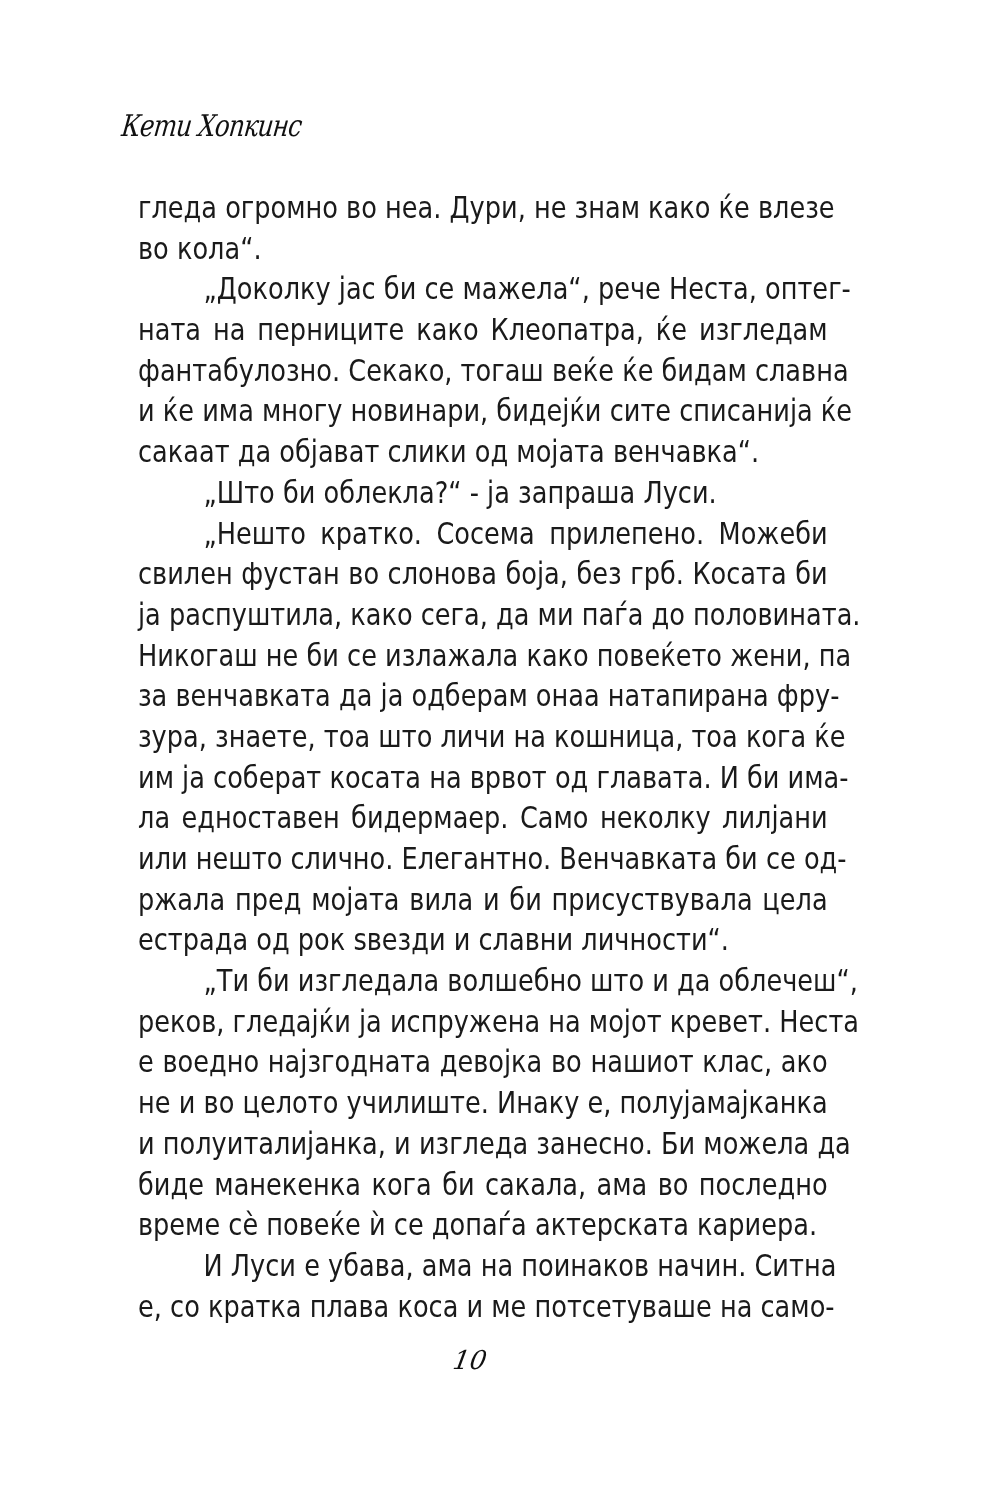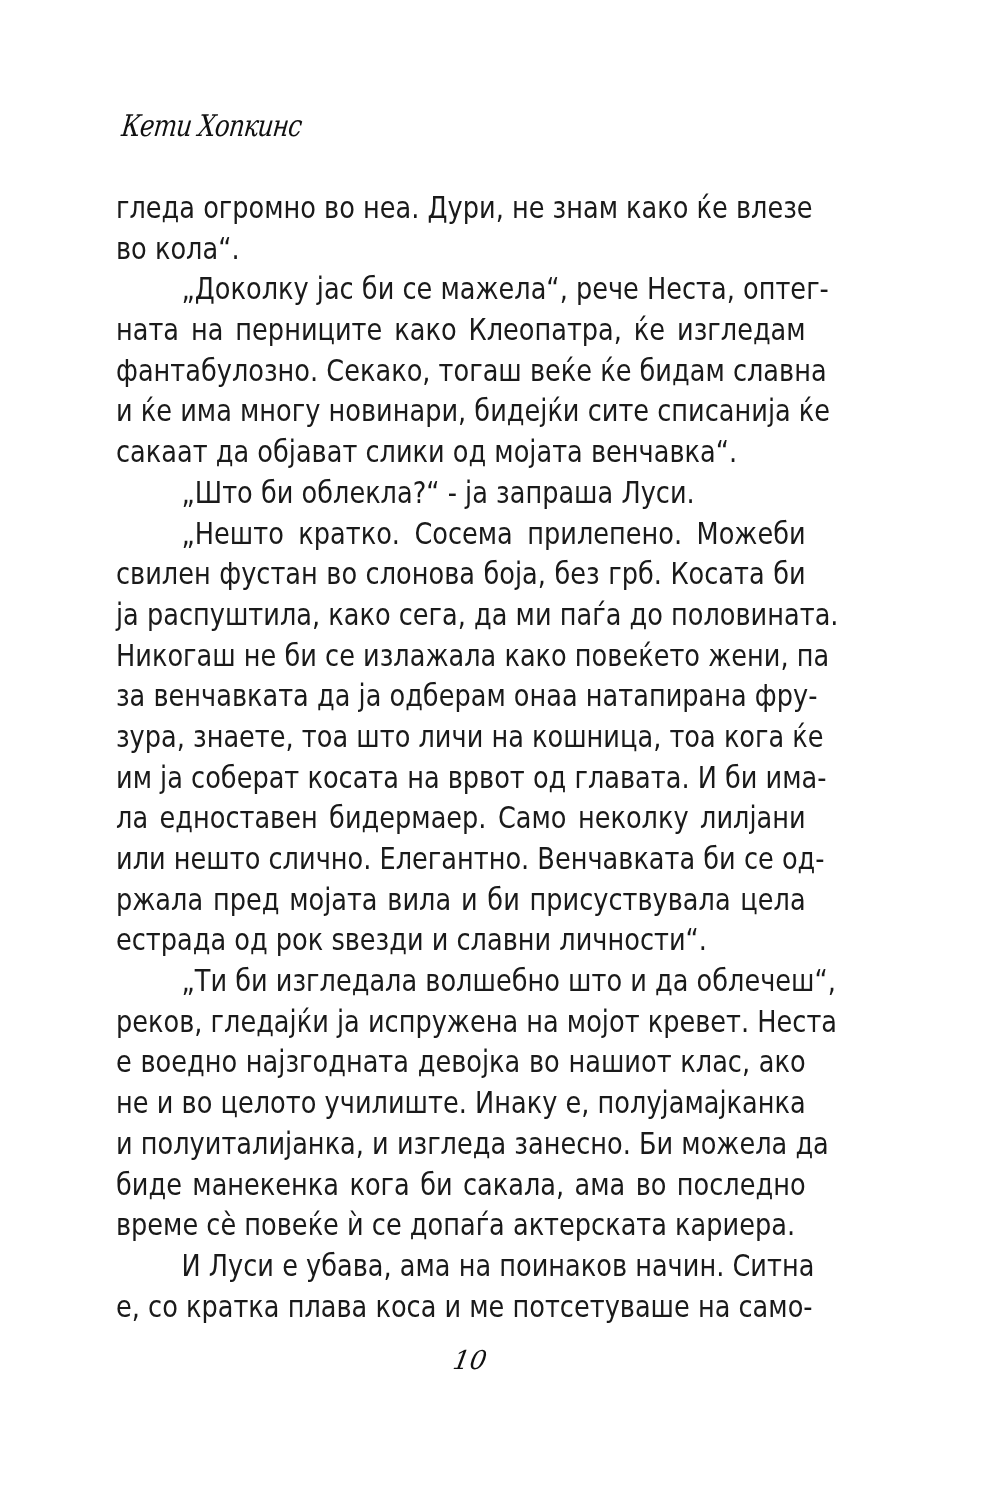--- a/index.html
+++ b/index.html
@@ -21,21 +21,21 @@
       font-family: "DejaVu Serif", serif;
       font-style: italic;
       font-size: 30px;
       letter-spacing: -1px;
       color: #111;
       transform: scaleX(0.82) skewX(-8deg);
       transform-origin: left top;
     }
     .text-block {
       position: absolute;
-      left: 116px;
+      left: 138px;
       top: 188px;
       width: 690px;
       font-family: "DejaVu Sans", sans-serif;
       font-size: 30.5px;
       line-height: 40.7px;
     }
     .line {
       display: block;
       white-space: nowrap;
       text-align: justify;

